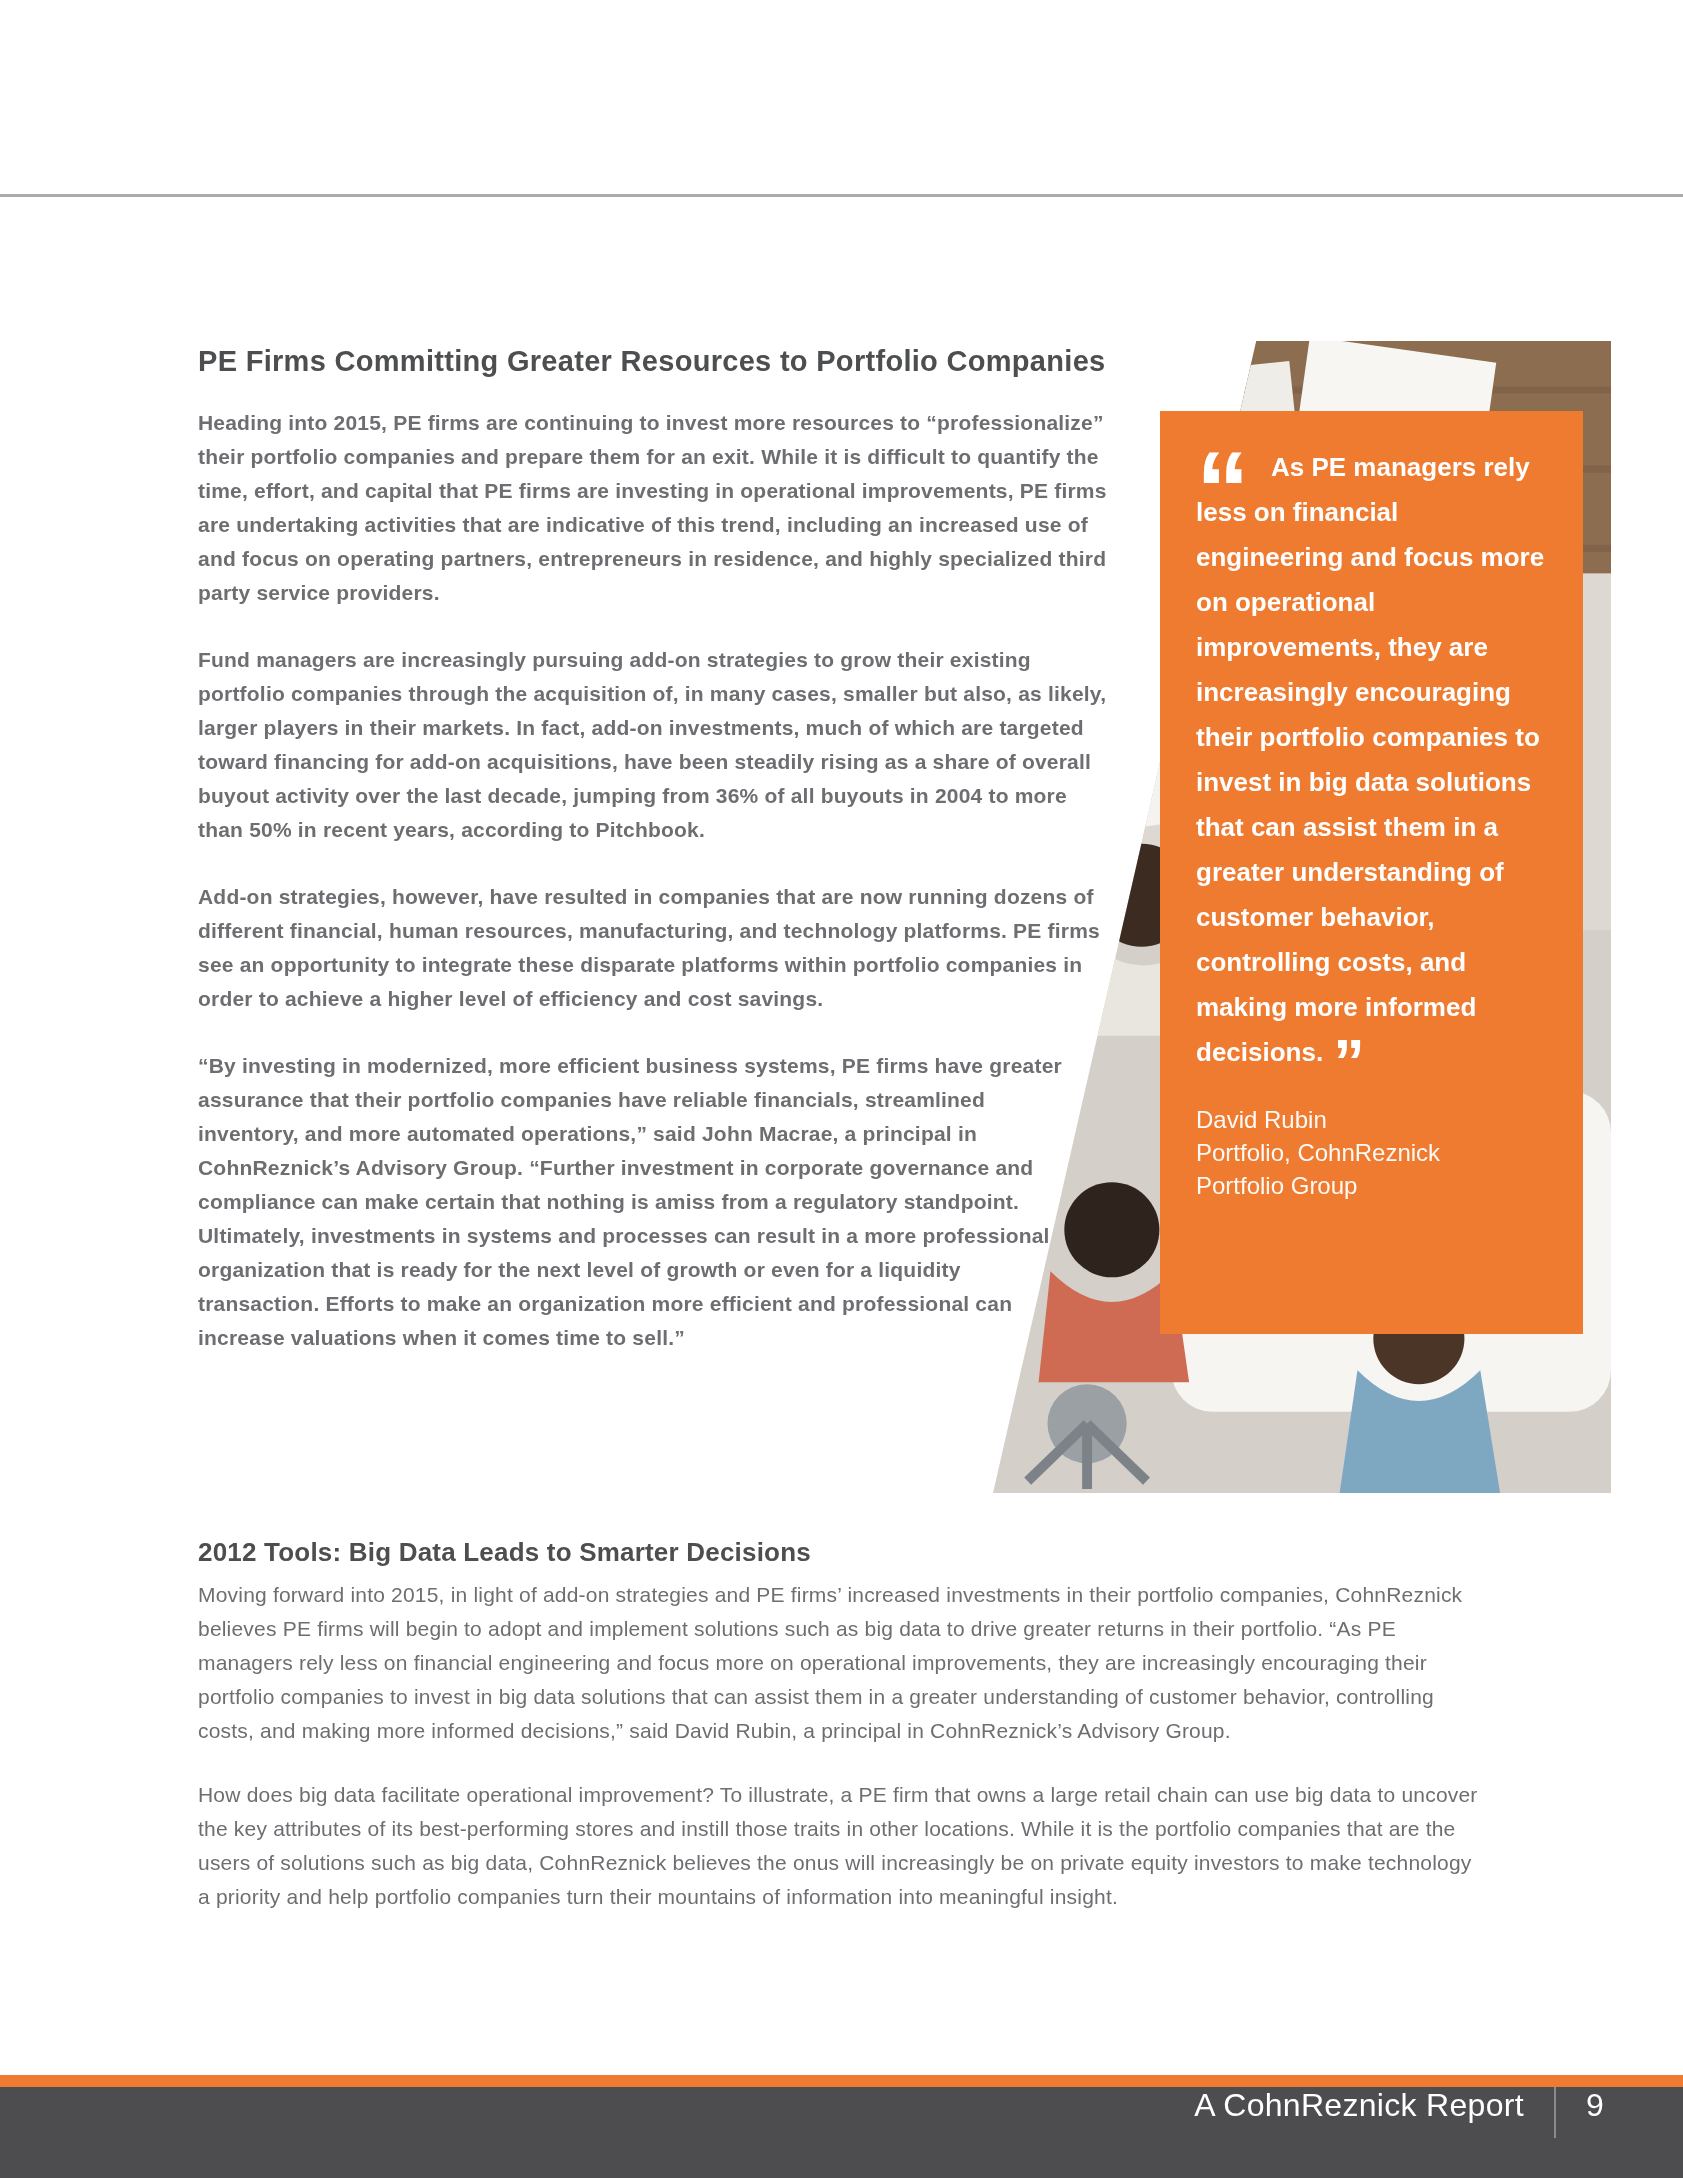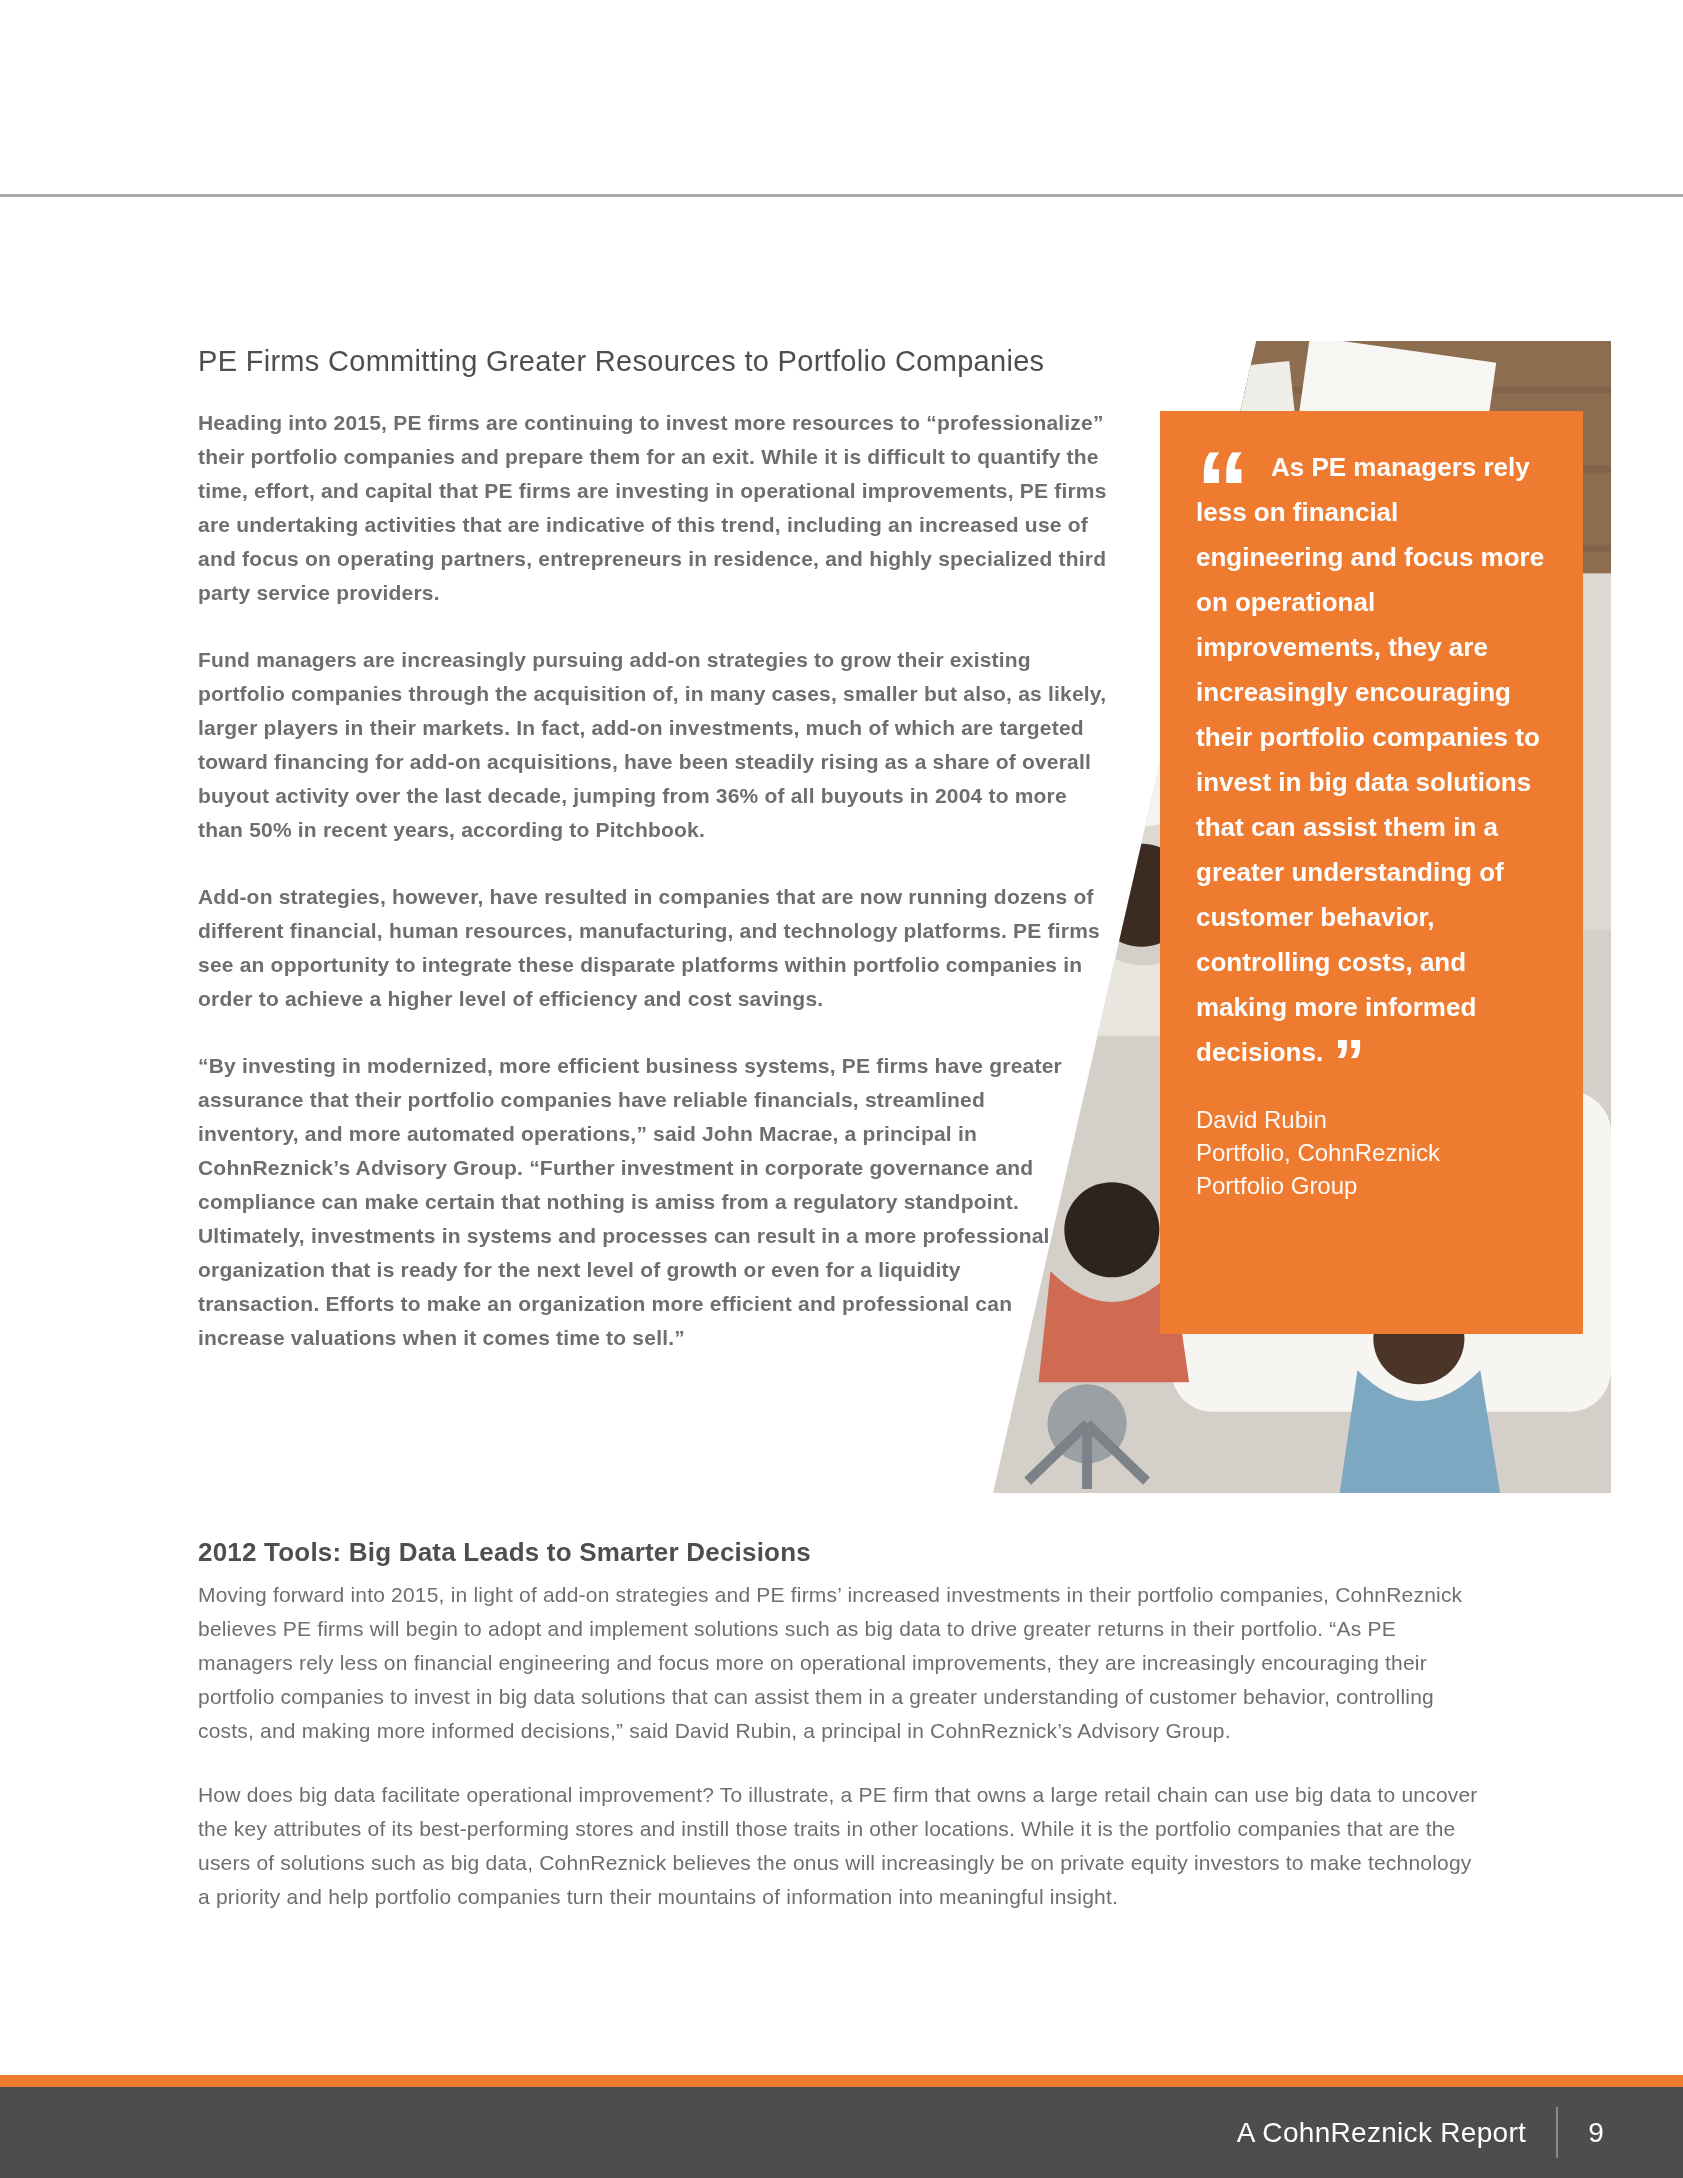--- a/index.html
+++ b/index.html
@@ -14,21 +14,21 @@
   .photo{
     position:absolute; left:993px; top:341px; width:618px; height:1152px;
     clip-path:polygon(42.6% 0, 100% 0, 100% 100%, 0 100%);
     z-index:1;
   }
   .photo svg{ width:100%; height:100%; display:block; }
 
   
   .h1{
     position:absolute; left:198px; top:345px; z-index:3;
-    font-size:29px; font-weight:normal; letter-spacing:0.3px; white-space:nowrap;
+    font-size:29px; font-weight:bold; letter-spacing:0.3px; white-space:nowrap;
     color:var(--heading_text,#4D4E50);
   }
   .col-left{ position:absolute; left:198px; top:406px; width:917px; z-index:3;font-weight:bold; }
   .wrap-spacer{
     float:right; width:123px; height:1089px;
     shape-outside:polygon(100% 0, 100% 53%, 0 100%, 100% 100%);
   }
   p.body{
     font-size:21px; line-height:34px; letter-spacing:0.2px;
     color:var(--body_text,#6D6E71); margin:0 0 33px;
@@ -56,21 +56,21 @@
     font-size:26px; font-weight:bold; letter-spacing:0.2px;
     color:var(--heading_text,#4D4E50); margin:0 0 10px;
   }
   .col-full p.body{ margin-bottom:30px; }
 
   
   .footer-stripe{ position:absolute; left:0; top:2075px; width:100%; height:12px; background:var(--accent_orange,#EF7B31); z-index:5; }
   .footer-bar{ position:absolute; left:0; top:2087px; width:100%; height:91px; background:var(--footer_bar,#4D4D4F); z-index:5; }
   .footer-content{
     position:absolute; right:79px; top:0; height:100%;
-    display:flex; align-items:center; color:#fff; font-size:28px; letter-spacing:0.3px;
+    display:flex; color:#fff; font-size:32px; letter-spacing:0.3px;
   }
   .v-div{ width:2px; height:51px; background:#8A8B8D; margin:0 30px; }
 </style>
 </head>
 <body>
 
 <div class="page">
 
   <div class="top-rule"></div>
 

